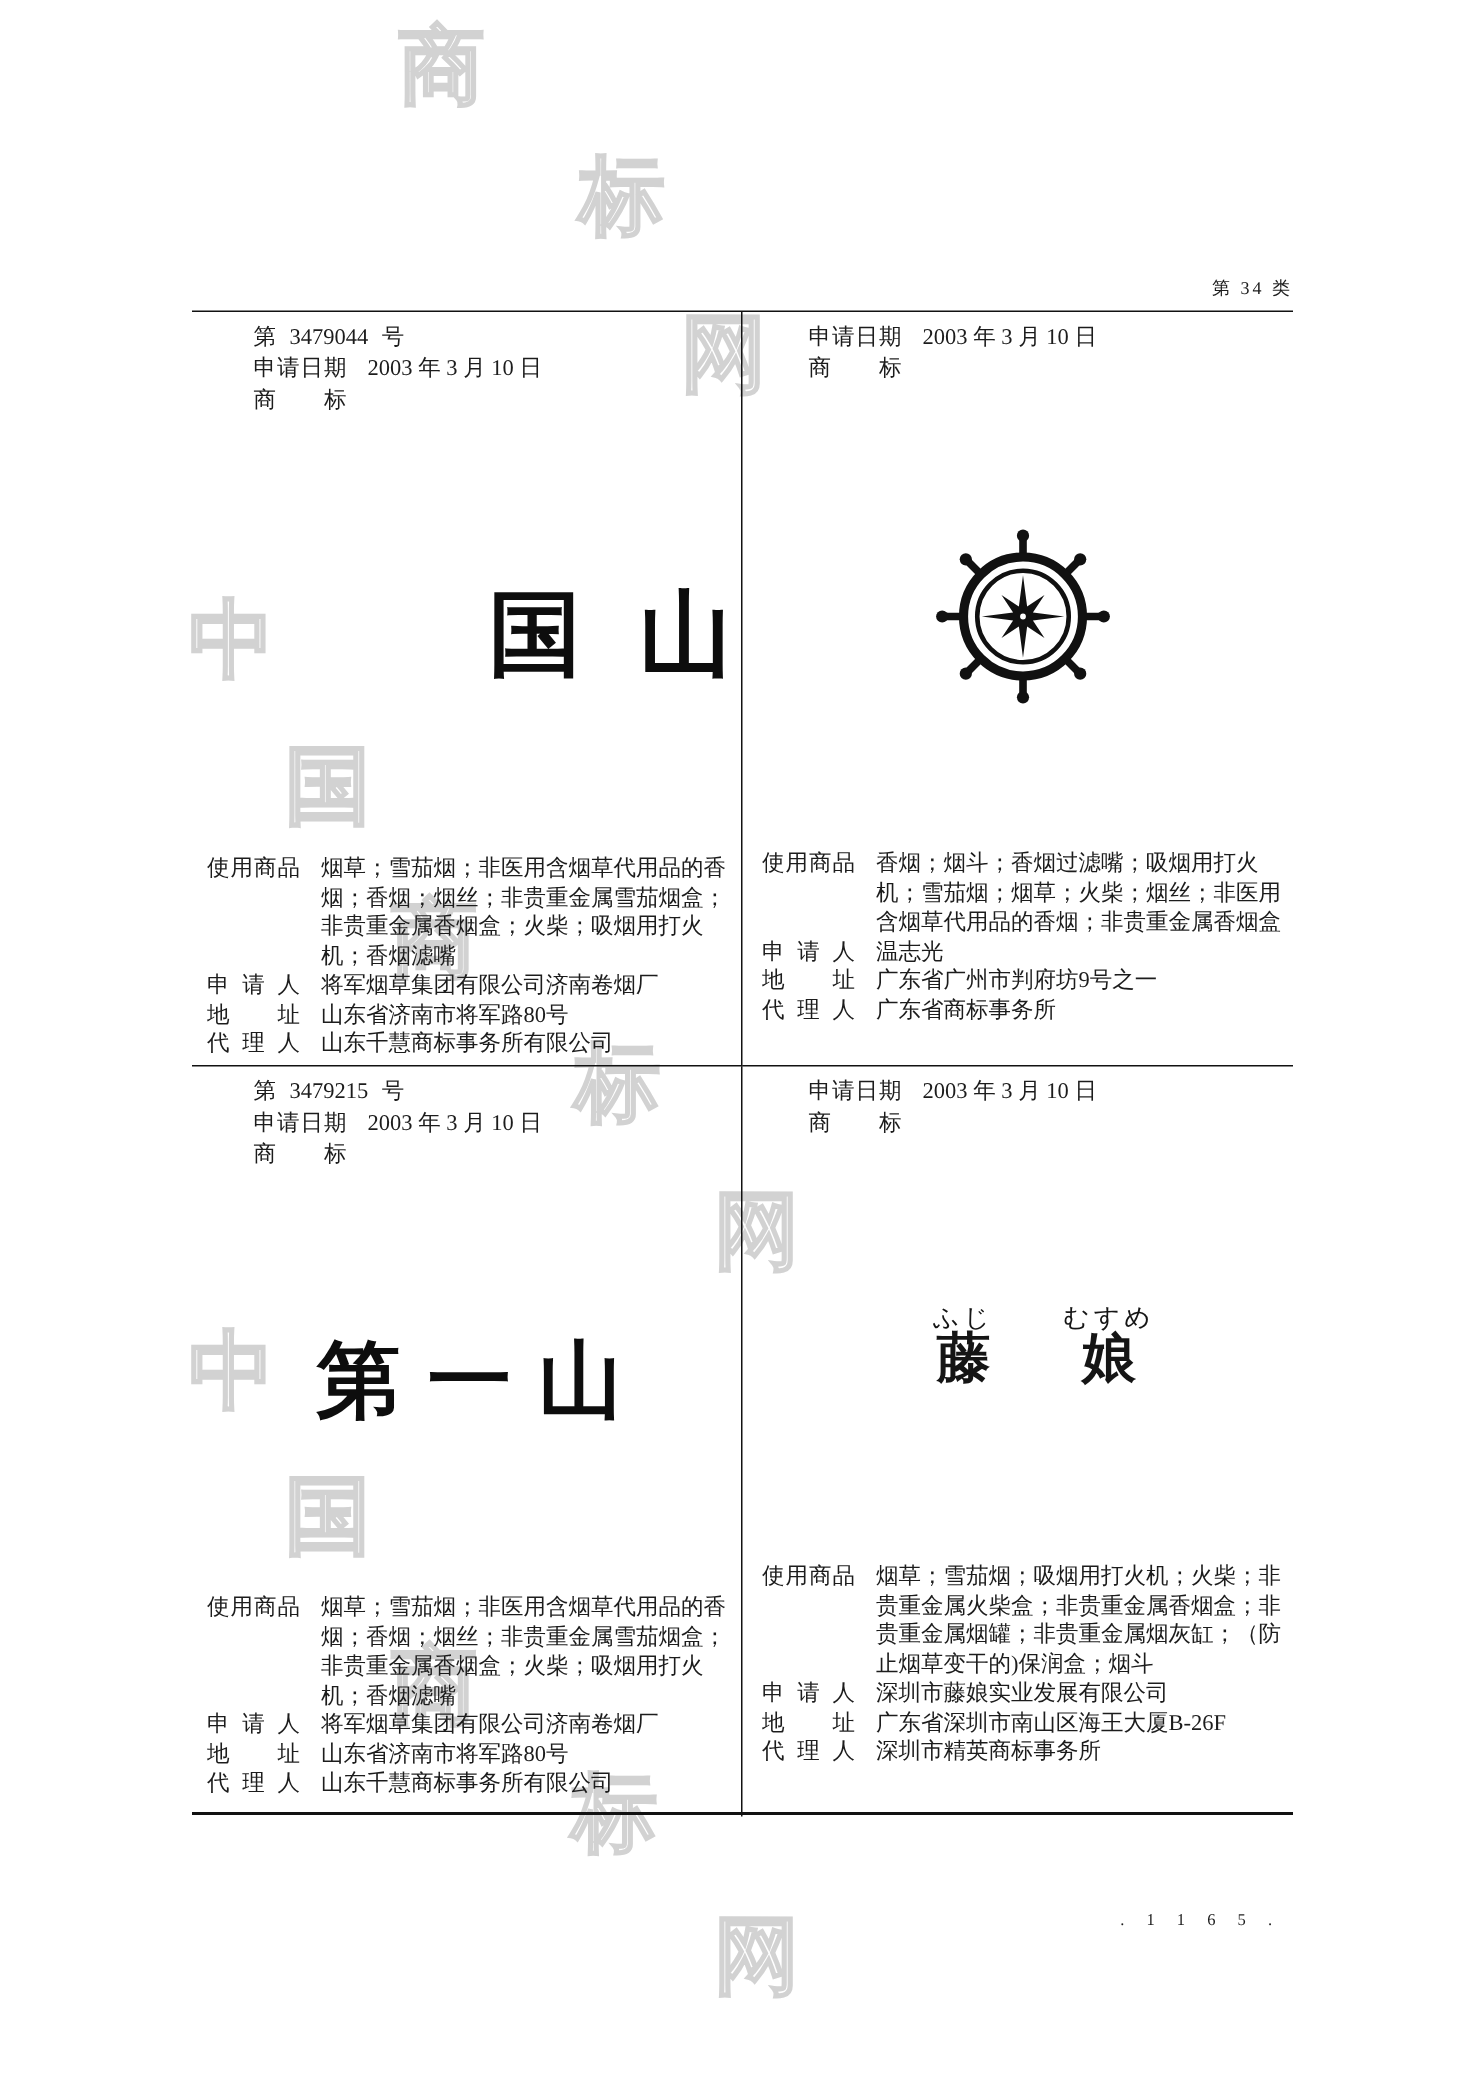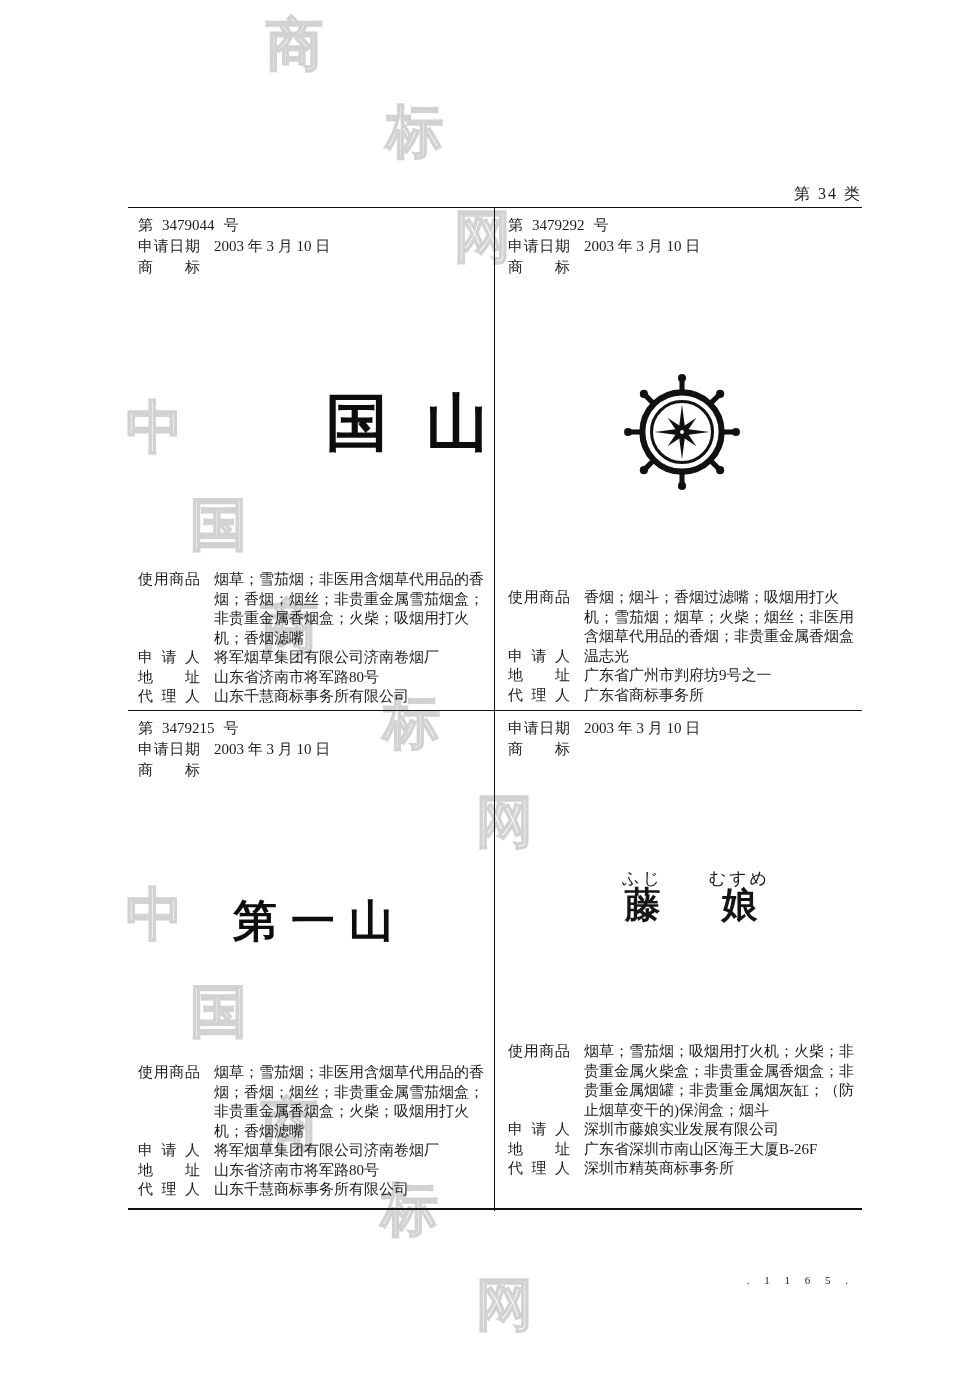--- a/index.html
+++ b/index.html
@@ -21,39 +21,39 @@
     font-size: 57px;
     line-height: 1;
     color: transparent;
     -webkit-text-stroke: 1.6px #d2d2d2;
     z-index: 0;
     user-select: none;
   }
 
   .category {
     position: absolute; top: 184px; right: 118px;
-    font-size: 16px; letter-spacing: 2px; z-index: 2;
+    font-size: 12px; letter-spacing: 2px; z-index: 2;
   }
 
   .grid {
     position: absolute; left: 128px; top: 207px;
     width: 734px; height: 1003px;
     border-top: 1.5px solid #111;
     border-bottom: 2px solid #111;
     display: grid;
     grid-template-columns: 367px 367px;
     grid-template-rows: 503px 500px;
     z-index: 1;
   }
   .cell { position: relative; padding: 7px 6px 0 10px; overflow: hidden; }
   .cell.col-left  { border-right: 1.5px solid #111; }
   .cell.row-top   { border-bottom: 1.5px solid #111; }
   .cell.col-right { padding-left: 13px; }
 
-  .line { font-size: 15px; line-height: 21px; white-space: nowrap; }
+  .line { font-size: 15px; line-height: 21px; white-space: nowrap; margin-left: 31px; }
   .num-line span { margin-right: 9px; }
   .num-line span:last-child { margin-right: 0; }
   .date-line .lbl { margin-right: 14px; }
 
   .lbl {
     display: inline-block; width: 62px;
     text-align: justify; text-align-last: justify;
     vertical-align: top;
   }
 
@@ -65,21 +65,21 @@
   .mark-box.h308 { height: 308px; }
   .mark-box.h280 { height: 280px; }
 
   .mark-text {
     font-weight: bold;
     font-family: "Liberation Serif", "DejaVu Serif", serif;
     color: #0d0d0d;
     white-space: nowrap;
   }
   .mark-guoshan   { font-size: 62px; letter-spacing: 0.62em; margin-right: -0.62em; }
-  .mark-diyishan  { font-size: 44px; letter-spacing: 0.32em; margin-right: -0.32em; }
+  .mark-diyishan  { font-size: 56px; letter-spacing: 0.32em; margin-right: -0.32em; }
 
   .mark-ruby { transform: translateX(14px); white-space: nowrap; }
   .mark-ruby ruby { ruby-align: center; }
   .mark-ruby .kanji { font-size: 36px; font-weight: bold; color: #151515; }
   .mark-ruby rt { font-size: 17px; letter-spacing: 3px; color: #151515; }
   .ruby-gap { display: inline-block; width: 46px; }
 
   .details { margin-top: 2px; }
   .drow { display: flex; font-size: 15px; line-height: 19.5px; margin-bottom: 0; }
   .drow .lbl { flex: 0 0 62px; margin-right: 14px; }
@@ -142,23 +142,20 @@
           <span class="val">山东省济南市将军路80号</span>
         </div>
         <div class="drow">
           <span class="lbl">代理人</span>
           <span class="val">山东千慧商标事务所有限公司</span>
         </div>
       </div>
     </div>
 
     <div class="cell col-right row-top">
-      <div class="line num-line">
-        <span>第</span><span>3479292</span><span>号</span>
-      </div>
       <div class="line date-line">
         <span class="lbl">申请日期</span><span>2003 年 3 月 10 日</span>
       </div>
       <div class="line">
         <span class="lbl">商标</span>
       </div>
       <div class="mark-box h308">
         <svg class="wheel-svg" width="122" height="122" viewBox="0 0 120 120">
           <g stroke="#111" fill="none">
             <line x1="98" y1="60" x2="113" y2="60" stroke-width="5"></line>

